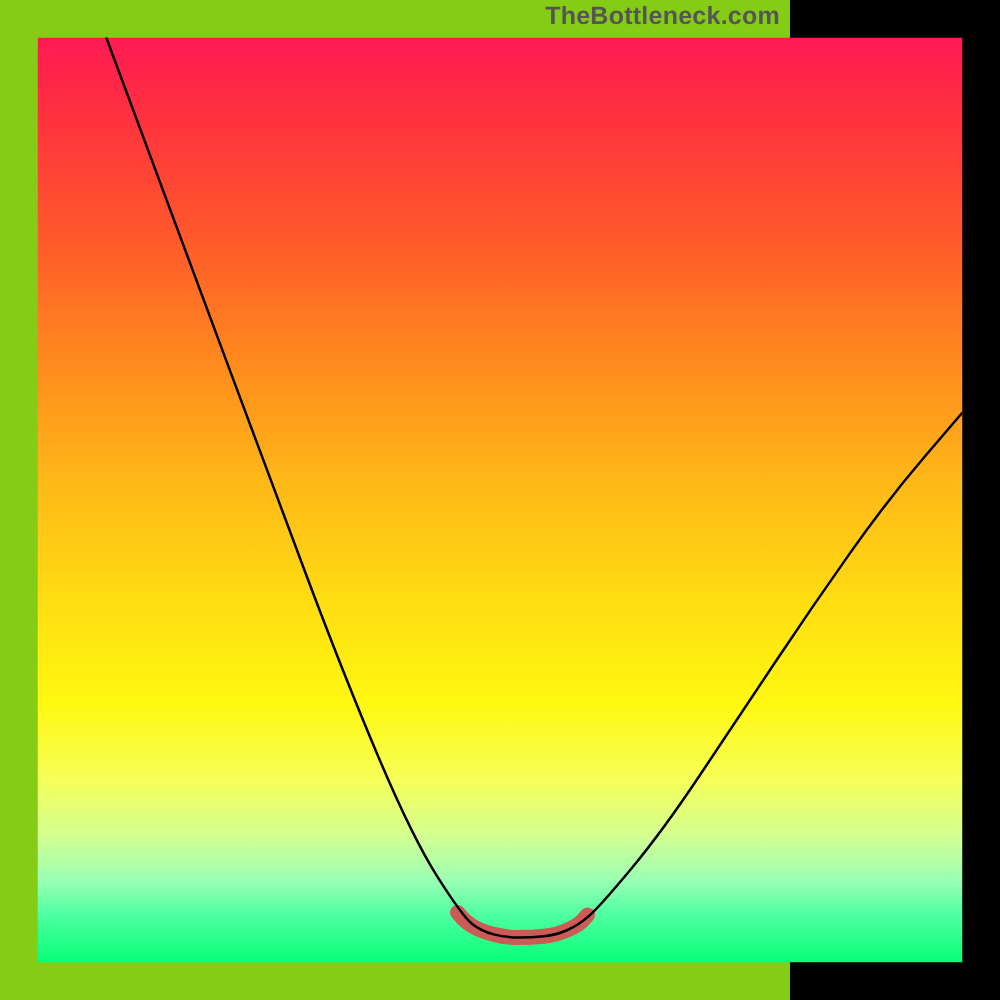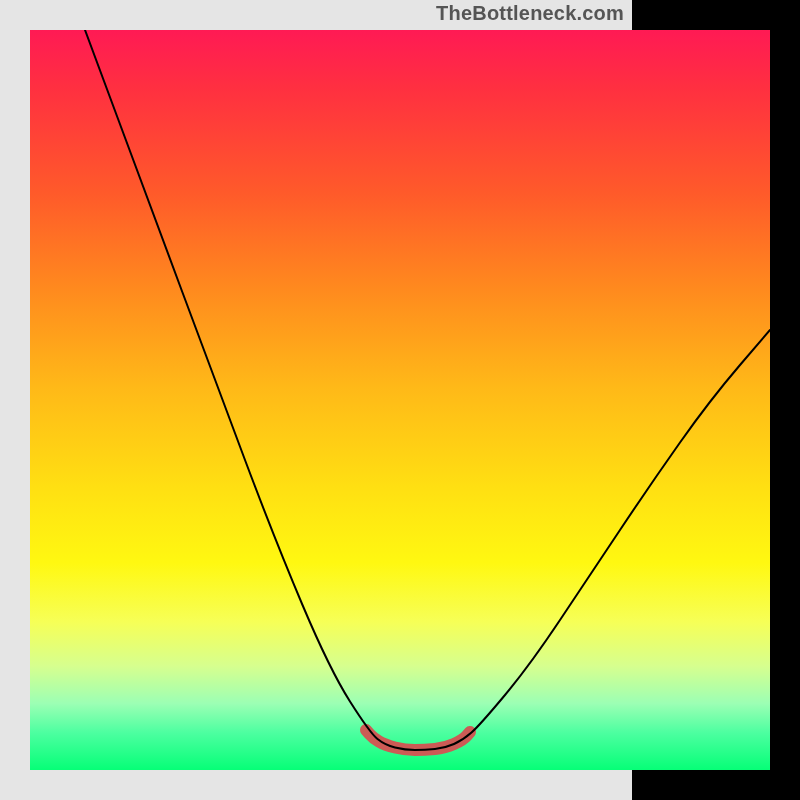--- a/index.html
+++ b/index.html
@@ -8,21 +8,21 @@
     width: 800px;
     height: 800px;
     background: #000;
     font-family: Arial, Helvetica, sans-serif;
     overflow: hidden;
   }
   .frame {
     position: relative;
     width: 632px;
     height: 800px;
-    background: #e5e5e5;
+    background: #84cc16;
   }
   .watermark {
     position: absolute;
     top: 2px;
     right: 8px;
     color: #555;
     font-size: 20px;
     font-weight: 600;
     letter-spacing: 0.2px;
     z-index: 10;

